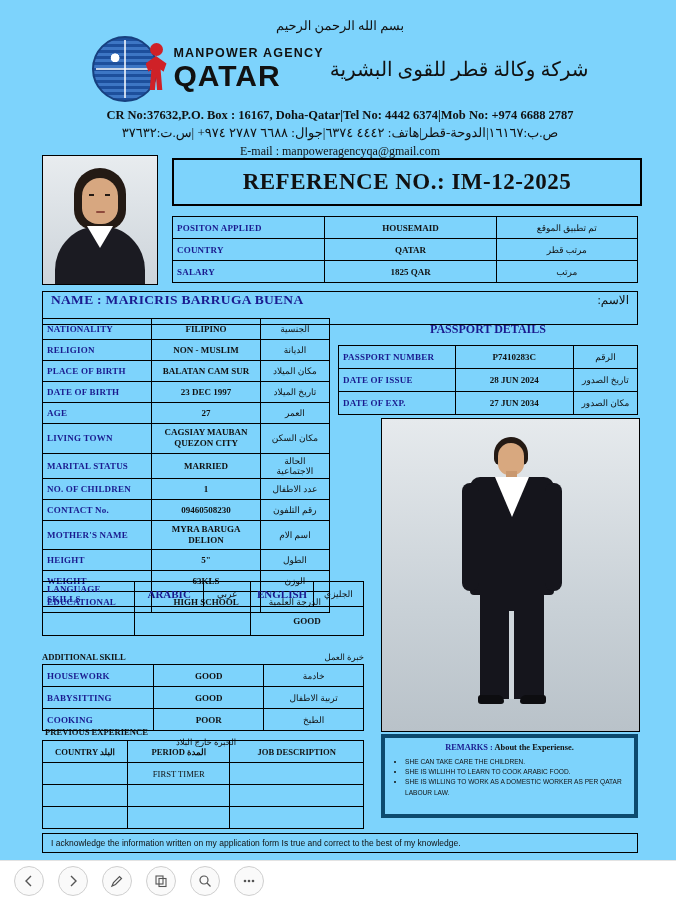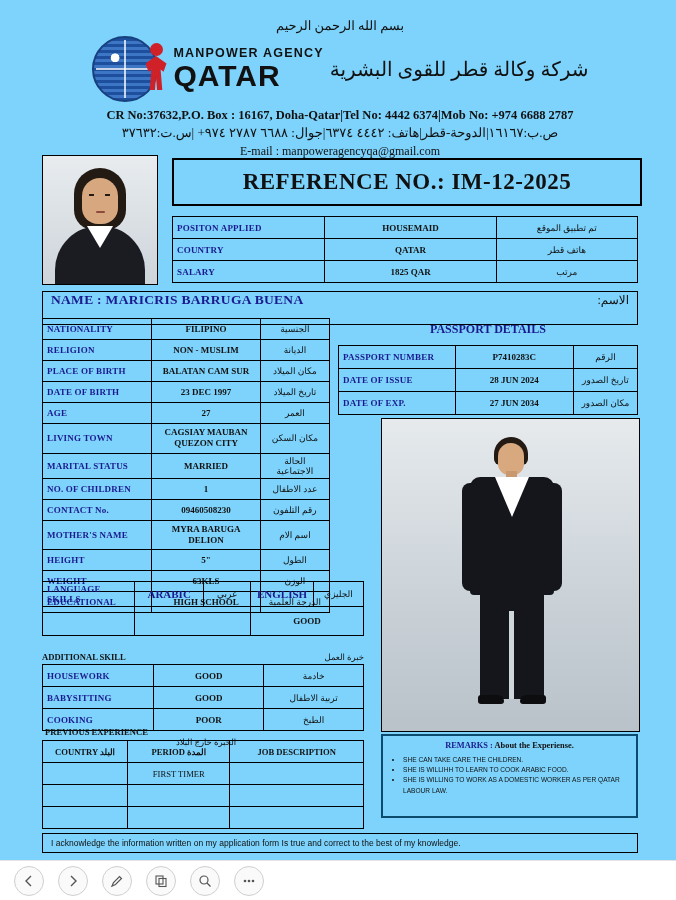--- a/index.html
+++ b/index.html
@@ -417,21 +417,21 @@
   #experience-table td:nth-child(1) { width: 82px; }
   #experience-table td:nth-child(2) { width: 104px; }
   #experience-table td:nth-child(3) { width: 136px; }
   #experience-table td.h { font-weight: 700; color: #111; }
 
   
   .remarks {
     position: absolute;
     left: 381px; top: 734px;
     width: 257px; height: 84px;
-    border: 2px solid #0c4a6e;
+    border: 4px solid #0c4a6e;
     box-sizing: border-box;
     padding: 5px 8px;
   }
   .remarks .rtitle {
     text-align: center;
     font-size: 8.4px;
     font-weight: 700;
     color: #1a1a8e;
     margin-bottom: 5px;
   }
@@ -537,21 +537,21 @@
   <table class="grid" id="applied-table">
     <tbody>
         <tr>
       <td class="lab">POSITON APPLIED</td>
       <td class="val">HOUSEMAID</td>
       <td class="ar">تم تطبيق الموقع</td>
     </tr>
     <tr>
       <td class="lab">COUNTRY</td>
       <td class="val">QATAR</td>
-      <td class="ar">هاتف قطر</td>
+      <td class="ar">مرتب قطر</td>
     </tr>
     <tr>
       <td class="lab">SALARY</td>
       <td class="val">1825 QAR</td>
       <td class="ar">مرتب</td>
     </tr>
   </tbody>
     </table>
 
   <div class="namebar">

